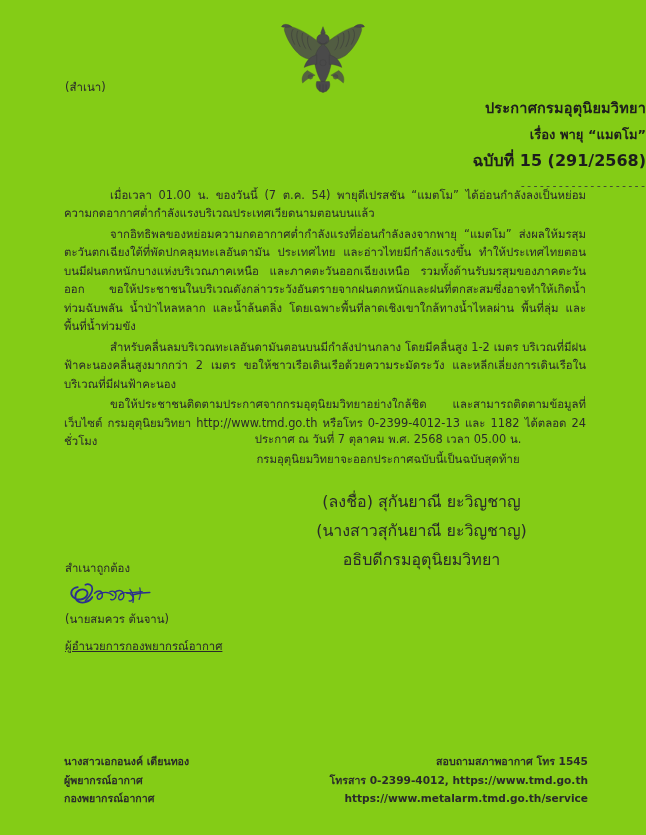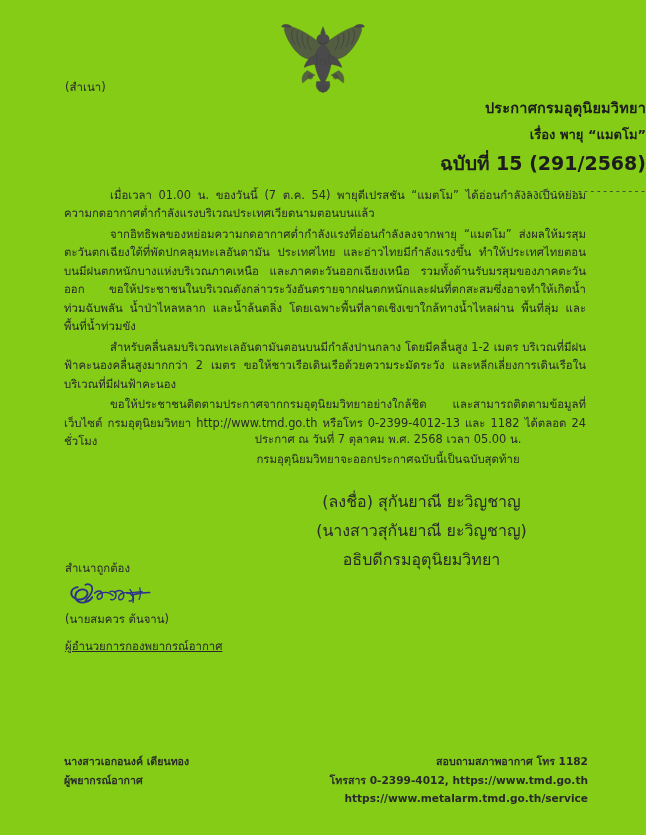--- a/index.html
+++ b/index.html
@@ -63,21 +63,21 @@
     line-height: 1.5;
   }
   .doc-subject {
     font-size: 13px;
     font-weight: bold;
     color: #1d1d1d;
     margin-top: 5px;
     line-height: 1.5;
   }
   .doc-issue {
-    font-size: 19px;
+    font-size: 16px;
     font-weight: bold;
     color: #1d1d1d;
     margin-top: 5px;
     line-height: 1.5;
     padding-left: 11px;
   }
   .rule-dashes {
     margin-top: 6px;
     font-size: 11px;
     letter-spacing: -0.3px;
@@ -257,21 +257,22 @@
       </g>
     </svg>
     <div class="certify-name">(นายสมควร ต้นจาน)</div>
     <div class="certify-role">ผู้อำนวยการกองพยากรณ์อากาศ</div>
   </div>
 
   <div class="footer">
     <div class="footer-left">
       <div class="footer-line">นางสาวเอกอนงค์  เตียนทอง</div>
       <div class="footer-line">ผู้พยากรณ์อากาศ</div>
+      <div class="footer-line">กองพยากรณ์อากาศ</div>
     </div>
     <div class="footer-right">
-      <div class="footer-line">สอบถามสภาพอากาศ โทร 1182</div>
+      <div class="footer-line">สอบถามสภาพอากาศ โทร 1545</div>
       <div class="footer-line">โทรสาร 0-2399-4012, https://www.tmd.go.th</div>
       <div class="footer-line">https://www.metalarm.tmd.go.th/service</div>
     </div>
   </div>
 
 </div>
 
 </body></html>

